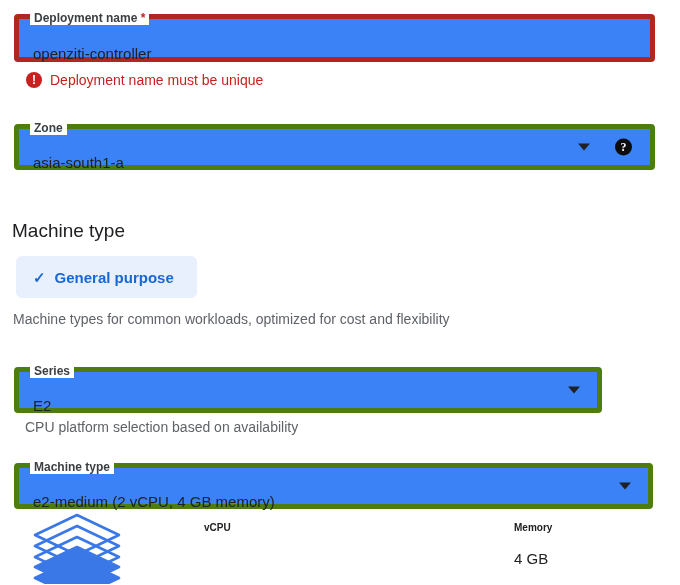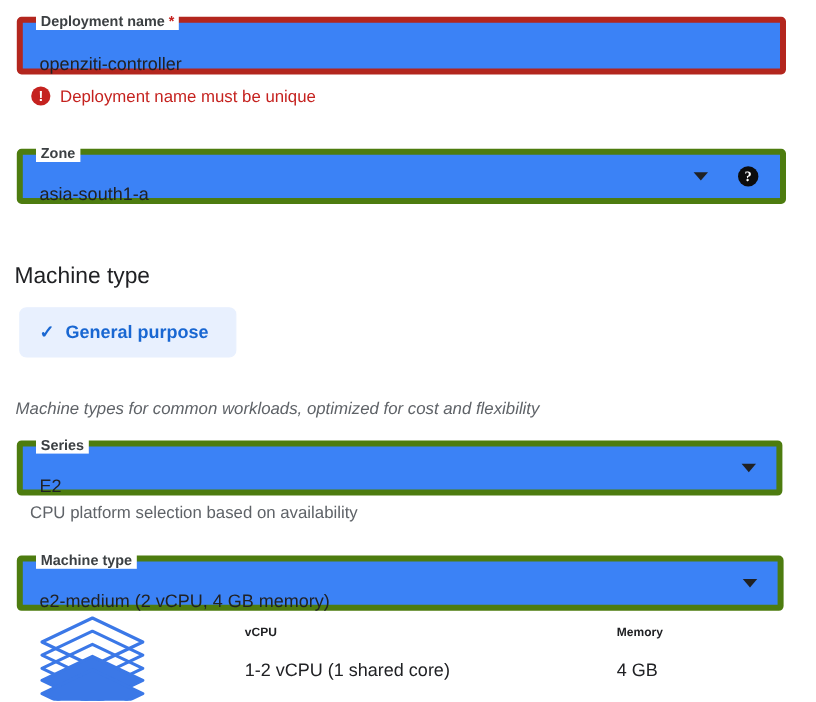--- a/index.html
+++ b/index.html
@@ -163,21 +163,21 @@
   }
 
   
   .helper {
     position: absolute;
     font-size: 14px;
     line-height: 17px;
     color: #5f6368;
     white-space: nowrap;
   }
-  .helper.h1 { left: 13px; top: 332px; font-style: italic; }
+  .helper.h1 { left: 13px; top: 311px; }
   .helper.h2 { left: 25px; top: 419px; }
 
   
   .stack-icon {
     position: absolute;
     left: 30px;
     top: 512px;
     width: 94px;
     height: 72px;
   }
@@ -228,21 +228,21 @@
 
 <div class="chips">
   <div class="chip selected">
     <span class="chip-check">✓</span>
     <span>General purpose</span>
   </div>
 </div>
 
 <div class="helper h1">Machine types for common workloads, optimized for cost and flexibility</div>
 
-<div class="field" style="left:14px; top:367px; width:638px; height:46px;">
+<div class="field" style="left:14px; top:367px; width:588px; height:46px;">
   <span class="field-label">Series</span>
   <span class="field-value">E2</span>
   <span class="caret" style="right:17px;"></span>
 </div>
 
 <div class="helper h2">CPU platform selection based on availability</div>
 
 <div class="field" style="left:14px; top:463px; width:639px; height:46px;">
   <span class="field-label">Machine type</span>
   <span class="field-value">e2-medium (2 vCPU, 4 GB memory)</span>
@@ -258,19 +258,18 @@
     </g>
     <g fill="#3b78e7" stroke="#3b78e7" stroke-width="2.6" stroke-linejoin="round">
       <path d="M47 35 L89 55 L47 75 L5 55 Z"></path>
       <path d="M47 46 L89 66 L47 86 L5 66 Z"></path>
     </g>
   </svg>
 </div>
 
 <div class="spec-col col-vcpu">
   <div class="spec-head">vCPU</div>
-  <div class="spec-val">1-2 vCPU (1 shared core)</div>
 </div>
 
 <div class="spec-col col-mem">
   <div class="spec-head">Memory</div>
   <div class="spec-val">4 GB</div>
 </div>
 
 </body></html>

